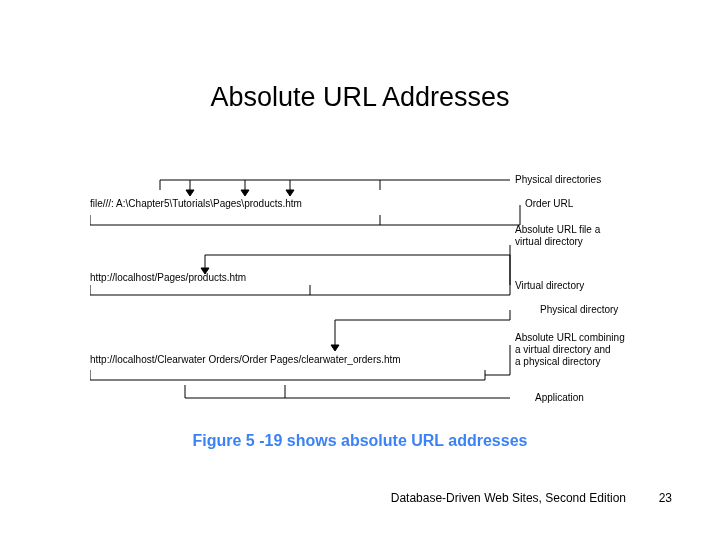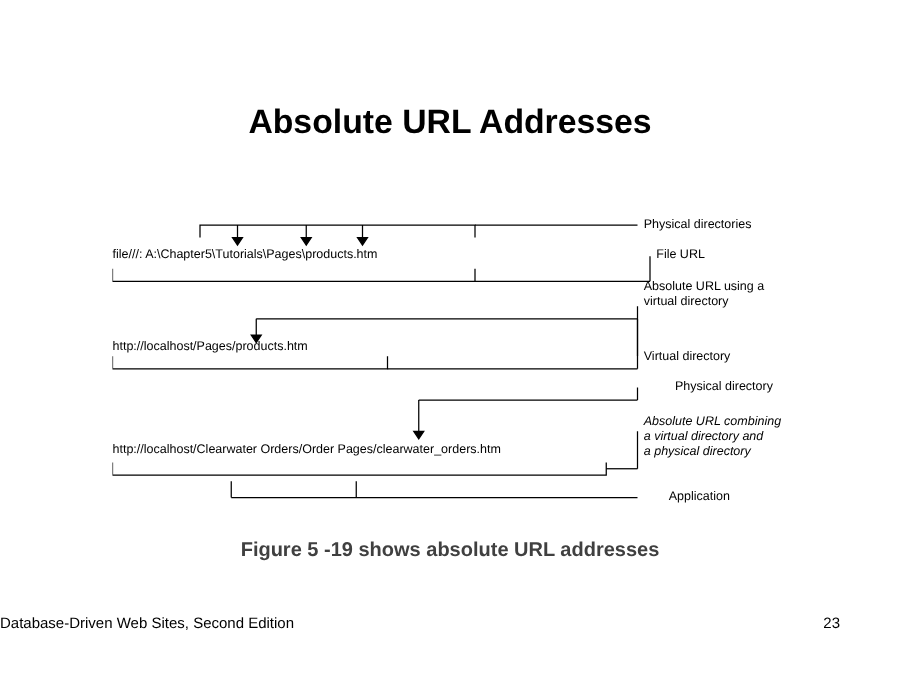--- a/index.html
+++ b/index.html
@@ -11,21 +11,21 @@
     position: relative;
     overflow: hidden;
   }
   .title {
     position: absolute;
     top: 82px;
     left: 0;
     width: 720px;
     text-align: center;
     font-size: 27px;
-    font-weight: bold;
+    font-weight: normal;
     color: #000;
   }
   .diagram {
     position: absolute;
     top: 160px;
     left: 90px;
     width: 560px;
     height: 250px;
   }
   .diagram svg {
@@ -48,28 +48,28 @@
     line-height: 1.2;
   }
   .caption {
     position: absolute;
     top: 432px;
     left: 0;
     width: 720px;
     text-align: center;
     font-size: 16px;
     font-weight: bold;
-    color: #404040;
+    color: #3b82f6;
   }
   .footer-center {
     position: absolute;
     bottom: 35px;
     left: 0;
     width: 626px;
-    text-align: left;
+    text-align: right;
     font-size: 12px;
     color: #000;
   }
   .footer-right {
     position: absolute;
     bottom: 35px;
     right: 48px;
     font-size: 12px;
     color: #000;
   }
@@ -120,26 +120,26 @@
       <line x1="195" y1="225" x2="195" y2="238"></line>
       <line x1="95" y1="238" x2="420" y2="238"></line>
     </g>
   </svg>
 
   <div class="url-text" style="top:38px; left:0;">file///: A:\Chapter5\Tutorials\Pages\products.htm</div>
   <div class="url-text" style="top:112px; left:0;">http://localhost/Pages/products.htm</div>
   <div class="url-text" style="top:194px; left:0;">http://localhost/Clearwater Orders/Order Pages/clearwater_orders.htm</div>
 
   <div class="label-text" style="top:14px; left:425px;">Physical directories</div>
-  <div class="label-text" style="top:38px; left:435px;">File URL</div>
-  <div class="label-text" style="top:64px; left:425px; white-space:pre-line;">Absolute URL using a
+  <div class="label-text" style="top:38px; left:435px;">Order URL</div>
+  <div class="label-text" style="top:64px; left:425px; white-space:pre-line;">Absolute URL file a
 virtual directory</div>
   <div class="label-text" style="top:120px; left:425px;">Virtual directory</div>
   <div class="label-text" style="top:144px; left:425px;margin-left:25px;">Physical directory</div>
-  <div class="label-text" style="top:172px; left:425px; white-space:pre-line;font-style:italic;">Absolute URL combining
+  <div class="label-text" style="top:172px; left:425px; white-space:pre-line;">Absolute URL combining
 a virtual directory and
 a physical directory</div>
   <div class="label-text" style="top:232px; left:425px;margin-left:20px;">Application</div>
 </div>
 
 <div class="caption">Figure 5 -19 shows absolute URL addresses</div>
 
 <div class="footer-center">Database-Driven Web Sites, Second Edition</div>
 <div class="footer-right">23</div>
 

